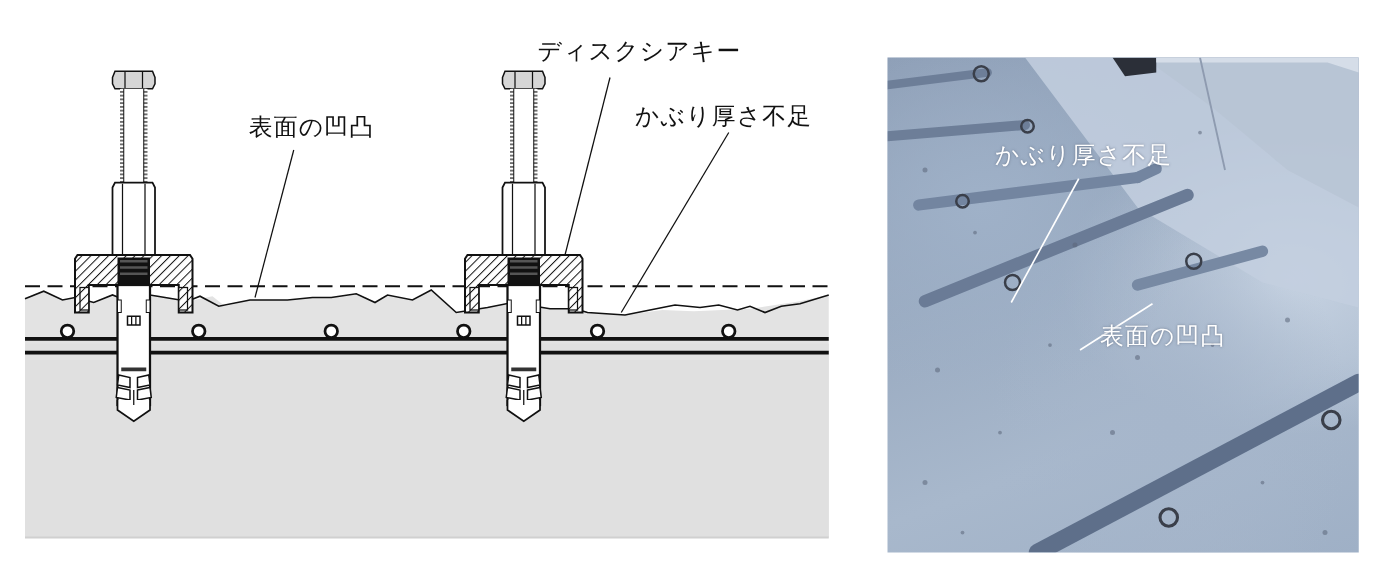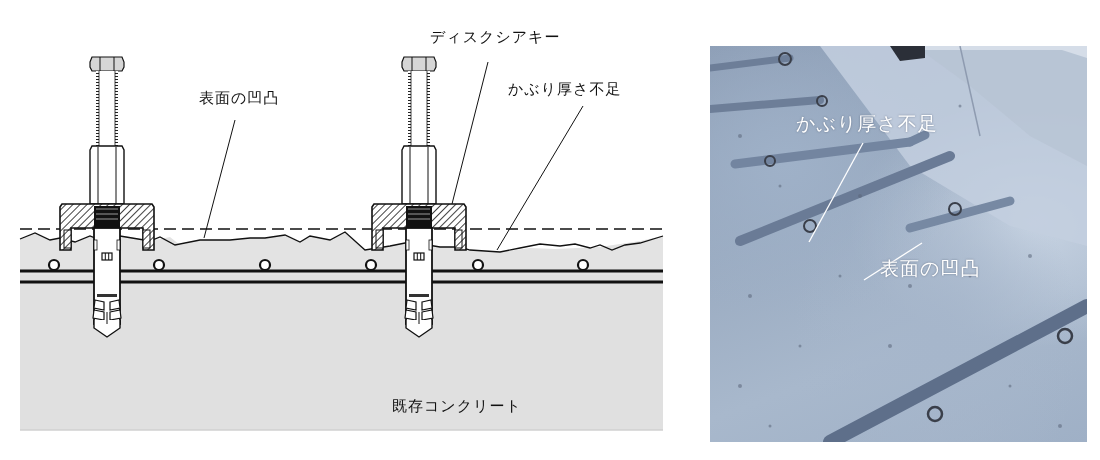--- a/index.html
+++ b/index.html
@@ -1,20 +1,20 @@
 <!DOCTYPE html>
 <html><head>
 <meta charset="utf-8">
 <style>
   html, body { margin: 0; padding: 0; background: #ffffff; }
   body { width: 1100px; height: 460px; position: relative; overflow: hidden;
          font-family: "DejaVu Serif", "Liberation Serif", serif; }
   .diagram { position: absolute; left: 0; top: 0; width: 700px; height: 460px; }
   .diagram svg { display: block; }
-  .label { position: absolute; font-size: 15px; color: #111; white-space: nowrap; letter-spacing: 1px; }
+  .label { position: absolute; font-size: 19px; color: #111; white-space: nowrap; letter-spacing: 1px; }
   .photo { position: absolute; left: 710px; top: 46px; width: 377px; height: 396px; overflow: hidden;
            background:
              radial-gradient(ellipse at 20% 30%, #9fb1c8 0%, rgba(159,177,200,0) 40%),
              radial-gradient(ellipse at 60% 75%, #a6b6cb 0%, rgba(166,182,203,0) 45%),
              radial-gradient(ellipse at 85% 45%, #c8d4e3 0%, rgba(200,212,227,0) 40%),
              linear-gradient(160deg, #8c9db5 0%, #9aabc1 40%, #a8b8cc 70%, #9fb0c6 100%); }
   .photo svg { position: absolute; left: 0; top: 0; }
   .photo-label { position: absolute; font-size: 19px; color: #ffffff; white-space: nowrap; letter-spacing: 1px;
                  text-shadow: 0 0 2px rgba(60,70,90,0.6); }
 </style>
@@ -135,21 +135,20 @@
     </g>
 
     <line x1="235" y1="120" x2="204" y2="238" stroke="#111" stroke-width="1"></line>
     <line x1="488" y1="62" x2="452" y2="204" stroke="#111" stroke-width="1"></line>
     <line x1="583" y1="106" x2="497" y2="250" stroke="#111" stroke-width="1"></line>
   </svg>
 
   <span class="label" style="left:199px; top:89px;">表面の凹凸</span>
   <span class="label" style="left:430px; top:28px;">ディスクシアキー</span>
   <span class="label" style="left:508px; top:80px;">かぶり厚さ不足</span>
-  <span class="label" style="left:392px; top:397px;">既存コンクリート</span>
 </div>
 
 <div class="photo">
   <svg width="377" height="396" viewBox="0 0 377 396" xmlns="http://www.w3.org/2000/svg">
 
     <g>
       <polygon points="110,0 377,0 377,200 300,180 200,120" fill="#c3cfdf" opacity="0.85"></polygon>
       <polygon points="205,0 377,0 377,120 320,90 260,40" fill="#b7c3d3" opacity="0.7"></polygon>
       <polygon points="180,0 215,0 215,12 190,15" fill="#2b2f38"></polygon>
       <polygon points="215,0 377,0 377,12 352,4 215,4" fill="#d5dde8"></polygon>

